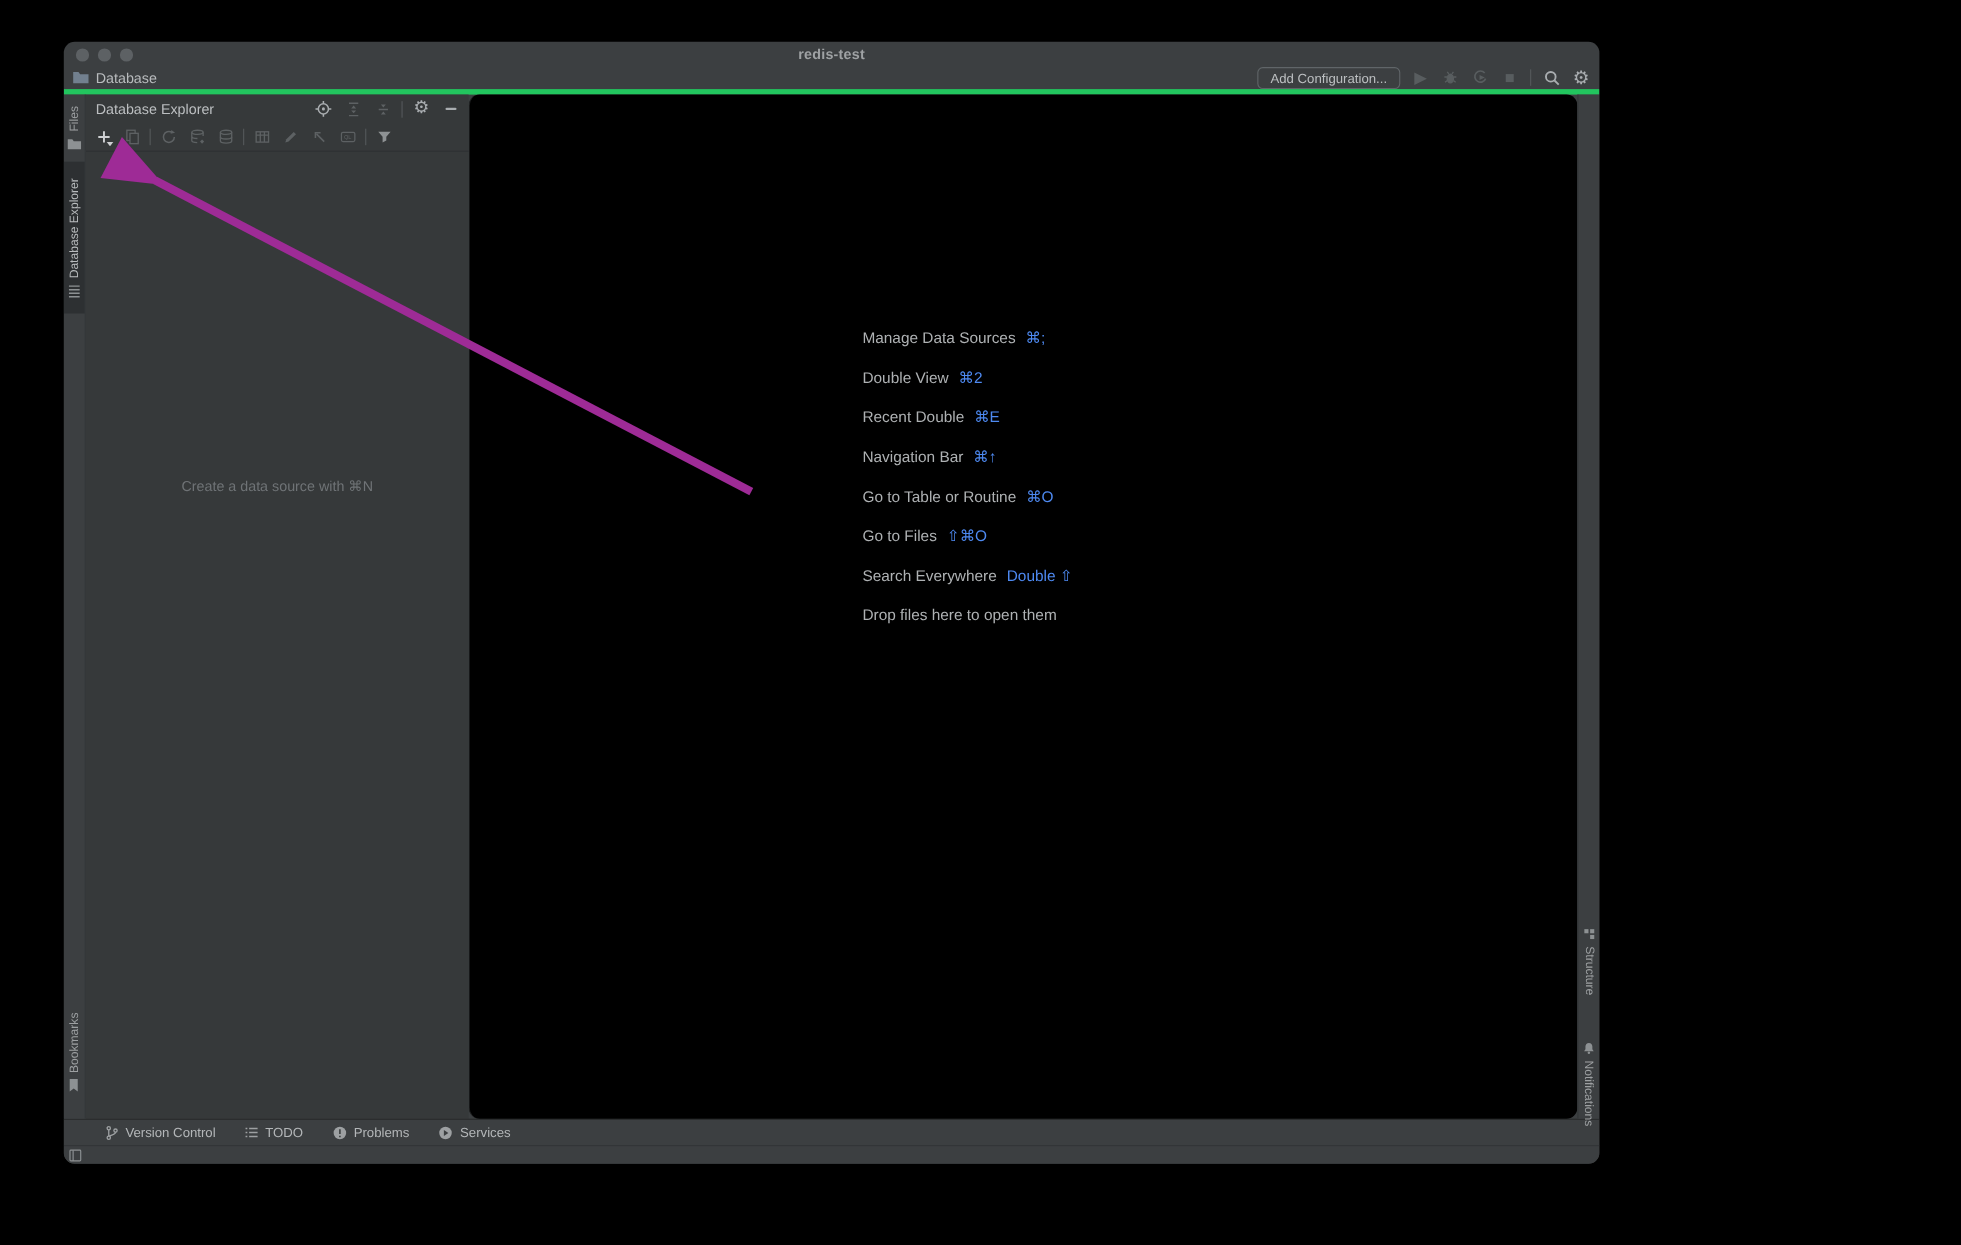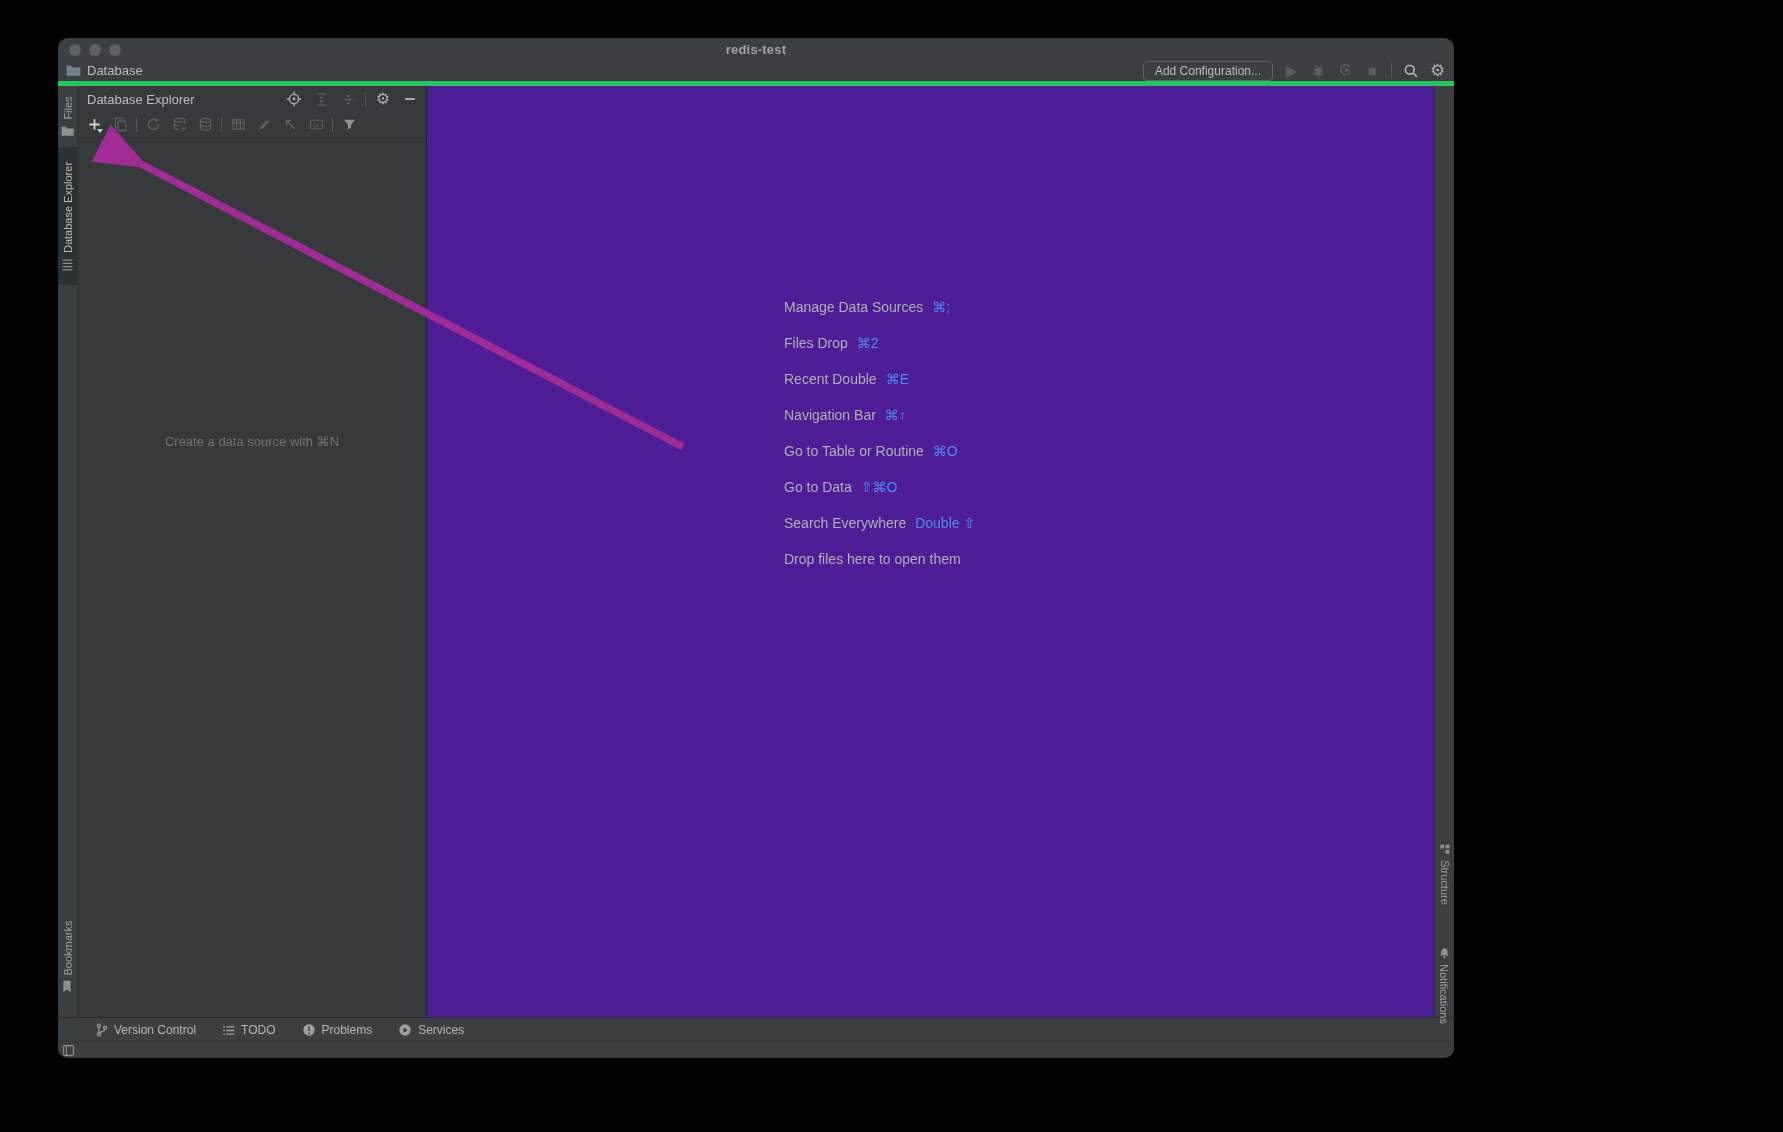--- a/index.html
+++ b/index.html
@@ -61,31 +61,31 @@
   .panel-toolbar { height:26px; display:flex; align-items:center; gap:6px; padding:0 6px;
                    border-bottom:1px solid #2e3133; }
   .caret { position:absolute; right:1px; bottom:2px; width:0; height:0;
            border-left:3px solid transparent; border-right:3px solid transparent;
            border-top:4px solid #ced0d2; }
   .panel-body { flex:1; position:relative; }
   .empty-hint { position:absolute; top:296px; left:0; right:0; text-align:center;
                 color:#6f7376; font-size:13px; }
 
   
-  .editor { flex:1; background:#4c1d95; border-left:1px solid #1f2021; position:relative; }
+  .editor { flex:1; background:#000000; border-left:1px solid #1f2021; position:relative;border-radius:10px; }
   .shortcuts { position:absolute; left:357px; top:203px; }
   .sc-row { height:36px; display:flex; align-items:center; font-size:14px; }
   .sc-label { color:#aeb1b3; }
   .sc-keys { color:#4e8af2; margin-left:9px; }
   .sc-keys:empty { margin-left:0; }
 
   
   .bottombar { height:24px; background:#3c3f41; border-top:1px solid #282a2b;
                display:flex; align-items:center; padding-left:37px; gap:26px; }
-  .bb-item { display:flex; align-items:flex-end; gap:6px; color:#b4b7b9; font-size:12px; }
+  .bb-item { display:flex; align-items:center; gap:6px; color:#b4b7b9; font-size:12px; }
   .bb-item svg, .bb-item .badge { color:#9da0a2; }
   .statusbar { height:17px; background:#3c3f41; border-top:1px solid #323537;
                display:flex; align-items:center; padding:0 4px; }
 
   
   .overlay { position:absolute; left:0; top:0; width:1783px; height:1132px;
              pointer-events:none; z-index:60; }
 </style>
 </head>
 <body>
@@ -267,37 +267,37 @@
       </div>
     </div>
 
     <div class="editor">
       <div class="shortcuts">
         <div class="sc-row">
           <span class="sc-label">Manage Data Sources</span>
           <span class="sc-keys">⌘;</span>
         </div>
         <div class="sc-row">
-          <span class="sc-label">Files Drop</span>
+          <span class="sc-label">Double View</span>
           <span class="sc-keys">⌘2</span>
         </div>
         <div class="sc-row">
           <span class="sc-label">Recent Double</span>
           <span class="sc-keys">⌘E</span>
         </div>
         <div class="sc-row">
           <span class="sc-label">Navigation Bar</span>
           <span class="sc-keys">⌘↑</span>
         </div>
         <div class="sc-row">
           <span class="sc-label">Go to Table or Routine</span>
           <span class="sc-keys">⌘O</span>
         </div>
         <div class="sc-row">
-          <span class="sc-label">Go to Data</span>
+          <span class="sc-label">Go to Files</span>
           <span class="sc-keys">⇧⌘O</span>
         </div>
         <div class="sc-row">
           <span class="sc-label">Search Everywhere</span>
           <span class="sc-keys">Double ⇧</span>
         </div>
         <div class="sc-row">
           <span class="sc-label">Drop files here to open them</span>
           <span class="sc-keys"></span>
         </div>

